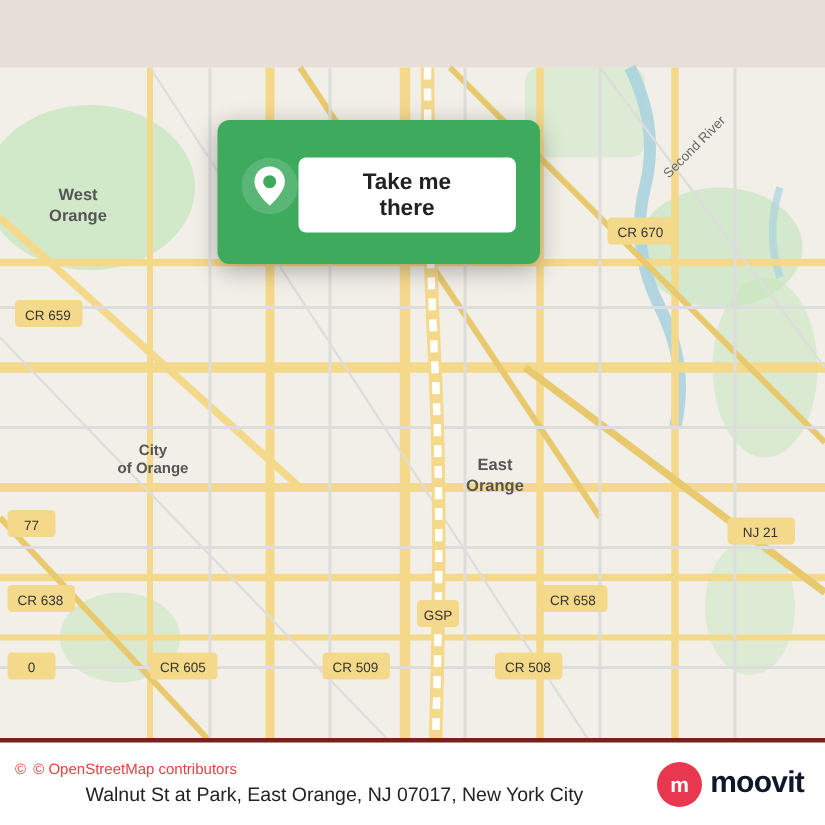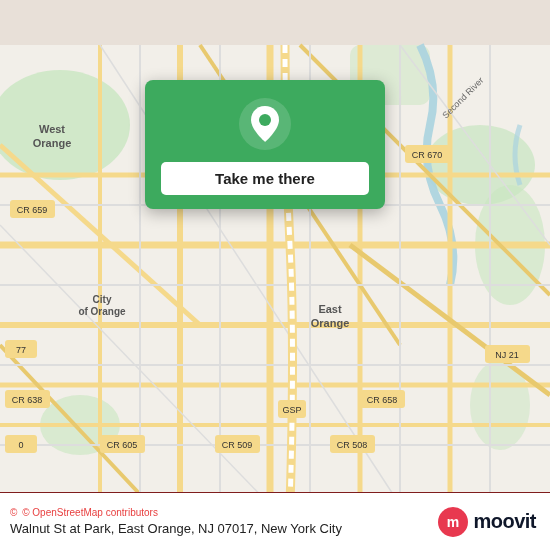--- a/index.html
+++ b/index.html
@@ -23,25 +23,25 @@
       top: 0; left: 0;
       width: 100%;
       height: 100%;
     }
 
     
     #location-card {
       position: absolute;
       top: 80px;
       left: 145px;
-      width: 240px;
+      width: 215px;
       background: #3daa5e;
       border-radius: 8px;
       display: flex;
-      flex-direction: column;
+      flex-direction: row;
       align-items: center;
       padding: 18px 16px 14px 16px;
       box-shadow: 0 4px 16px rgba(0,0,0,0.3);
       cursor: pointer;
       justify-content: center;
     }
 
     #pin-icon {
       width: 52px;
       height: 52px;
@@ -63,21 +63,21 @@
 
     
     #bottom-bar {
       position: absolute;
       bottom: 0; left: 0; right: 0;
       background: white;
       padding: 10px 14px 10px 10px;
       display: flex;
       align-items: center;
       justify-content: space-between;
-      border-top: 1px solid #7f1d1d;
+      border-top: 3px solid #7f1d1d;
       min-height: 58px;
     }
 
     #bottom-left {
       display: flex;
       flex-direction: column;
       gap: 3px;
     }
 
     #osm-attribution {
@@ -87,20 +87,21 @@
 
     #osm-attribution span {
       color: #e84040;
       margin-right: 2px;
     }
 
     #location-text {
       font-size: 13px;
       color: #222;
       font-weight: 400;
+      margin-left: 47px;
     }
 
     #moovit-logo {
       display: flex;
       align-items: center;
       gap: 4px;
     }
 
     #moovit-text {
       font-size: 20px;

